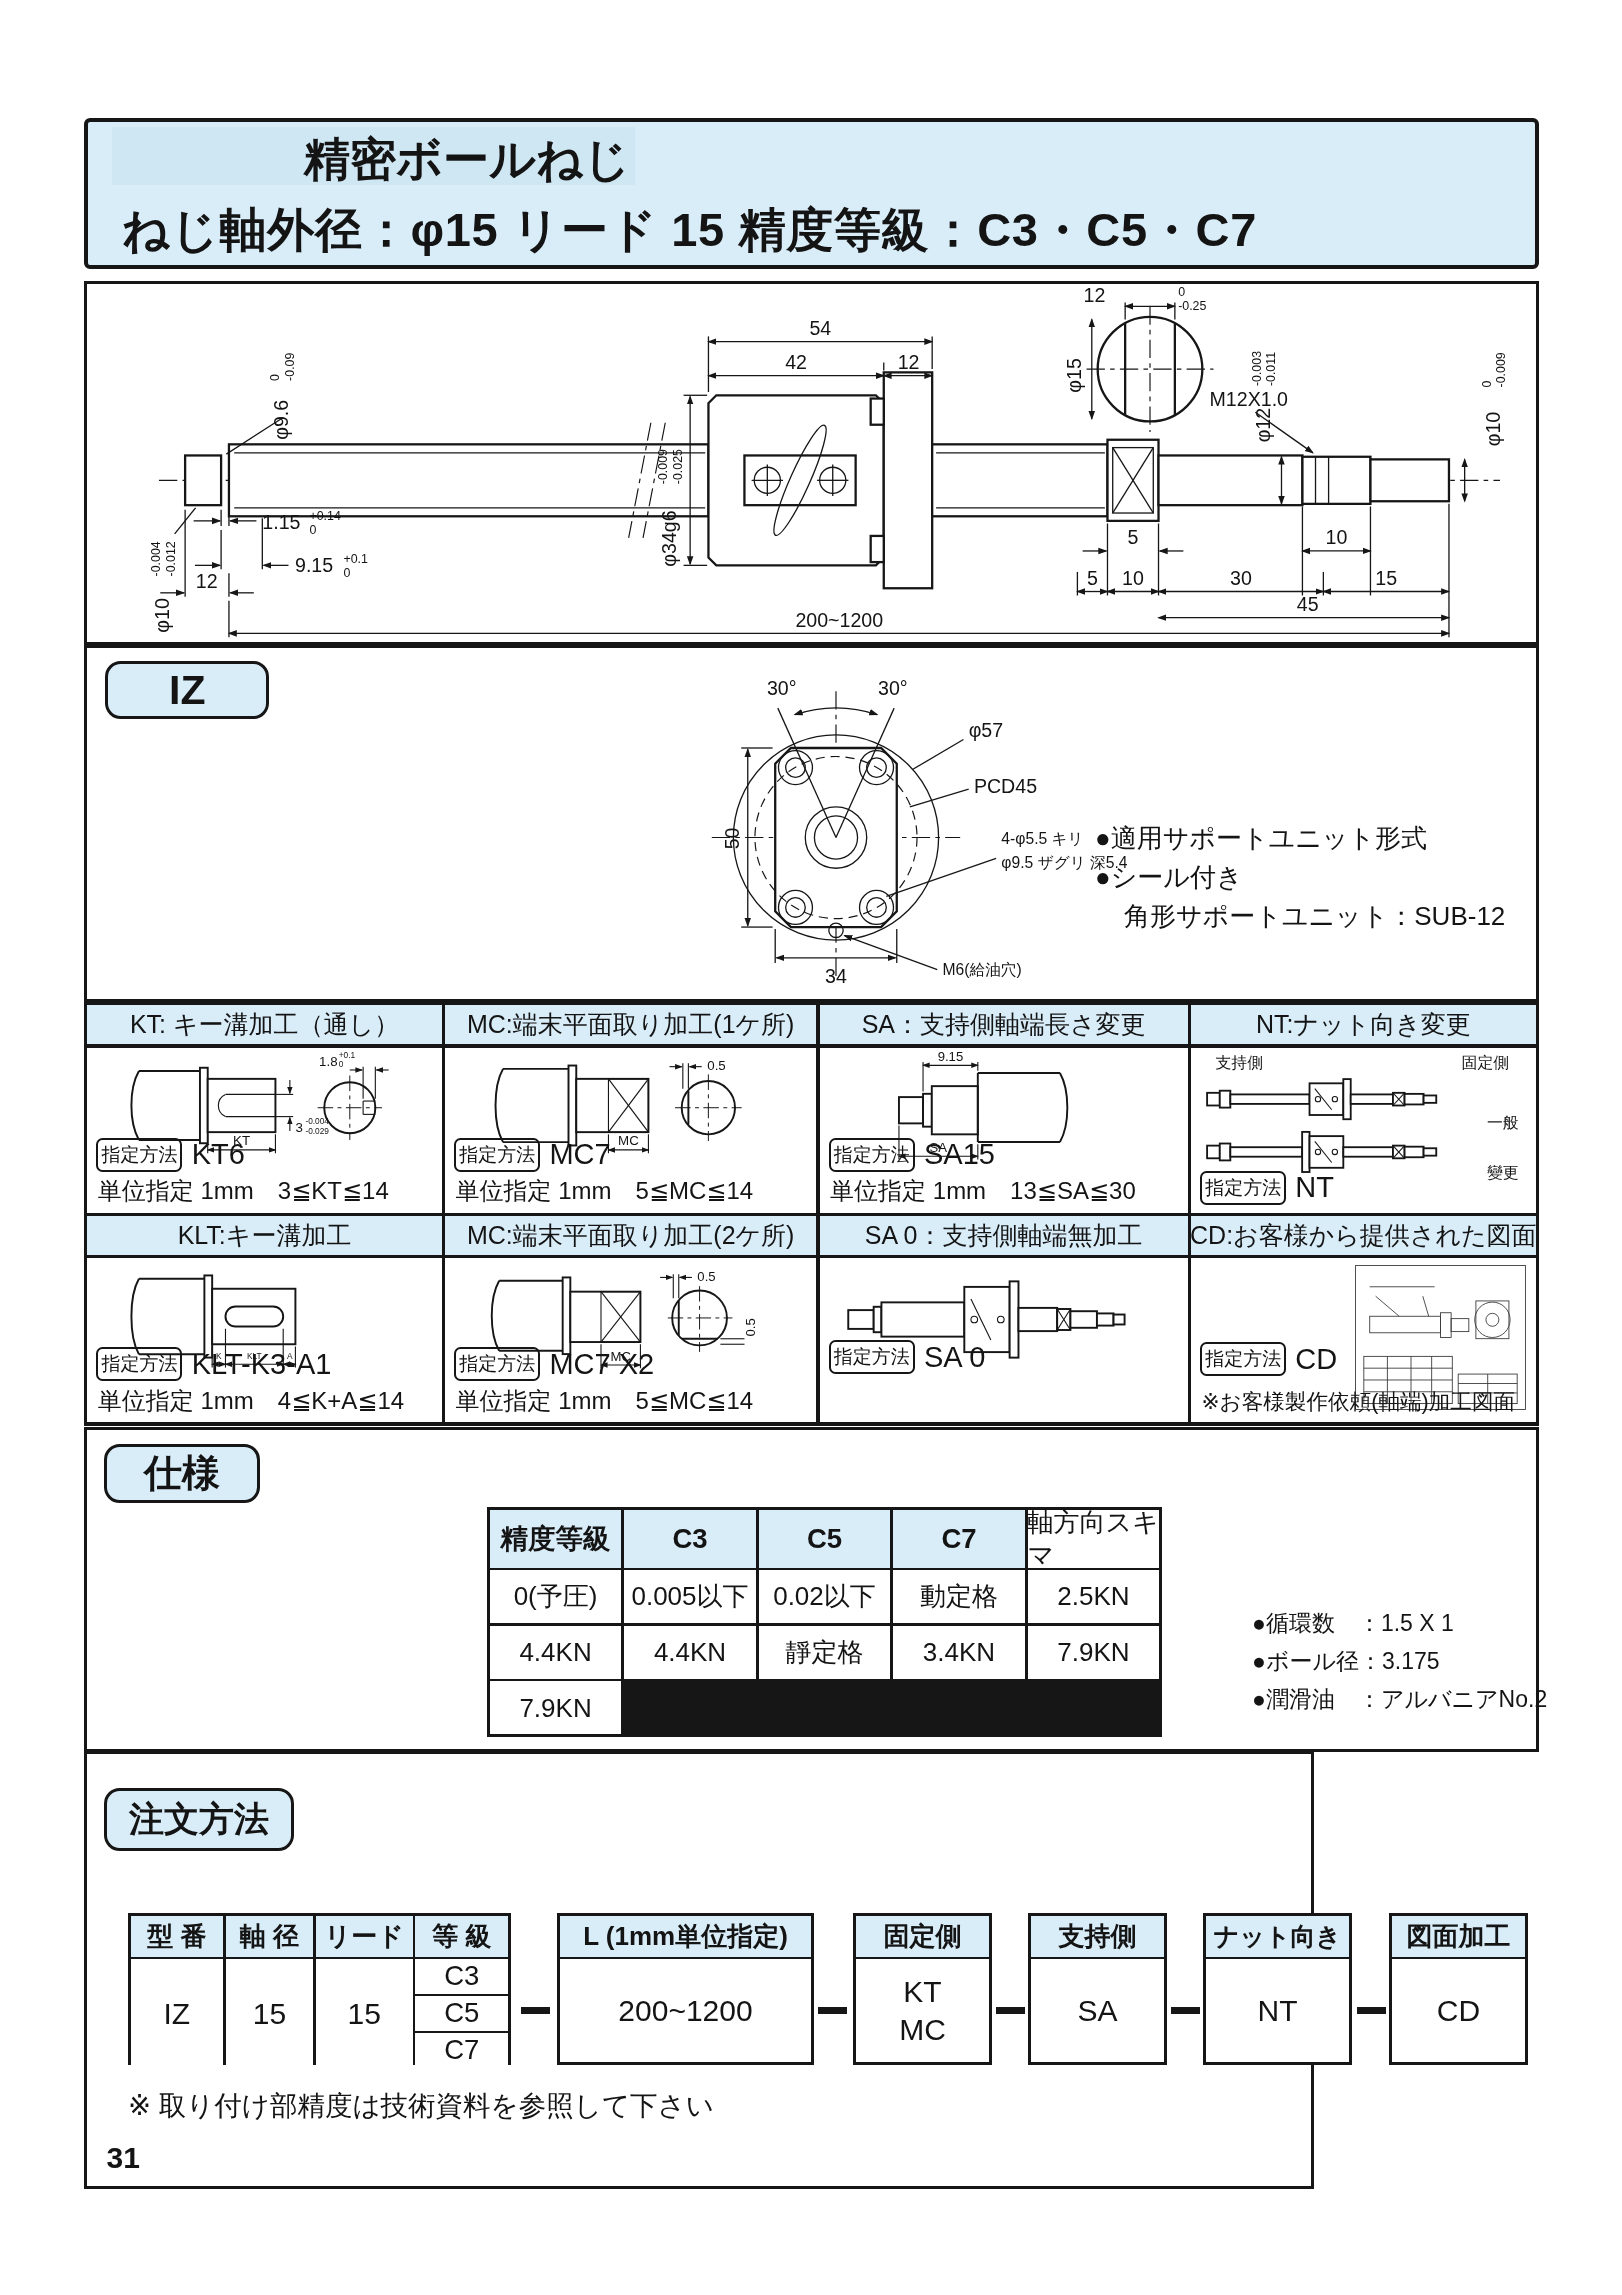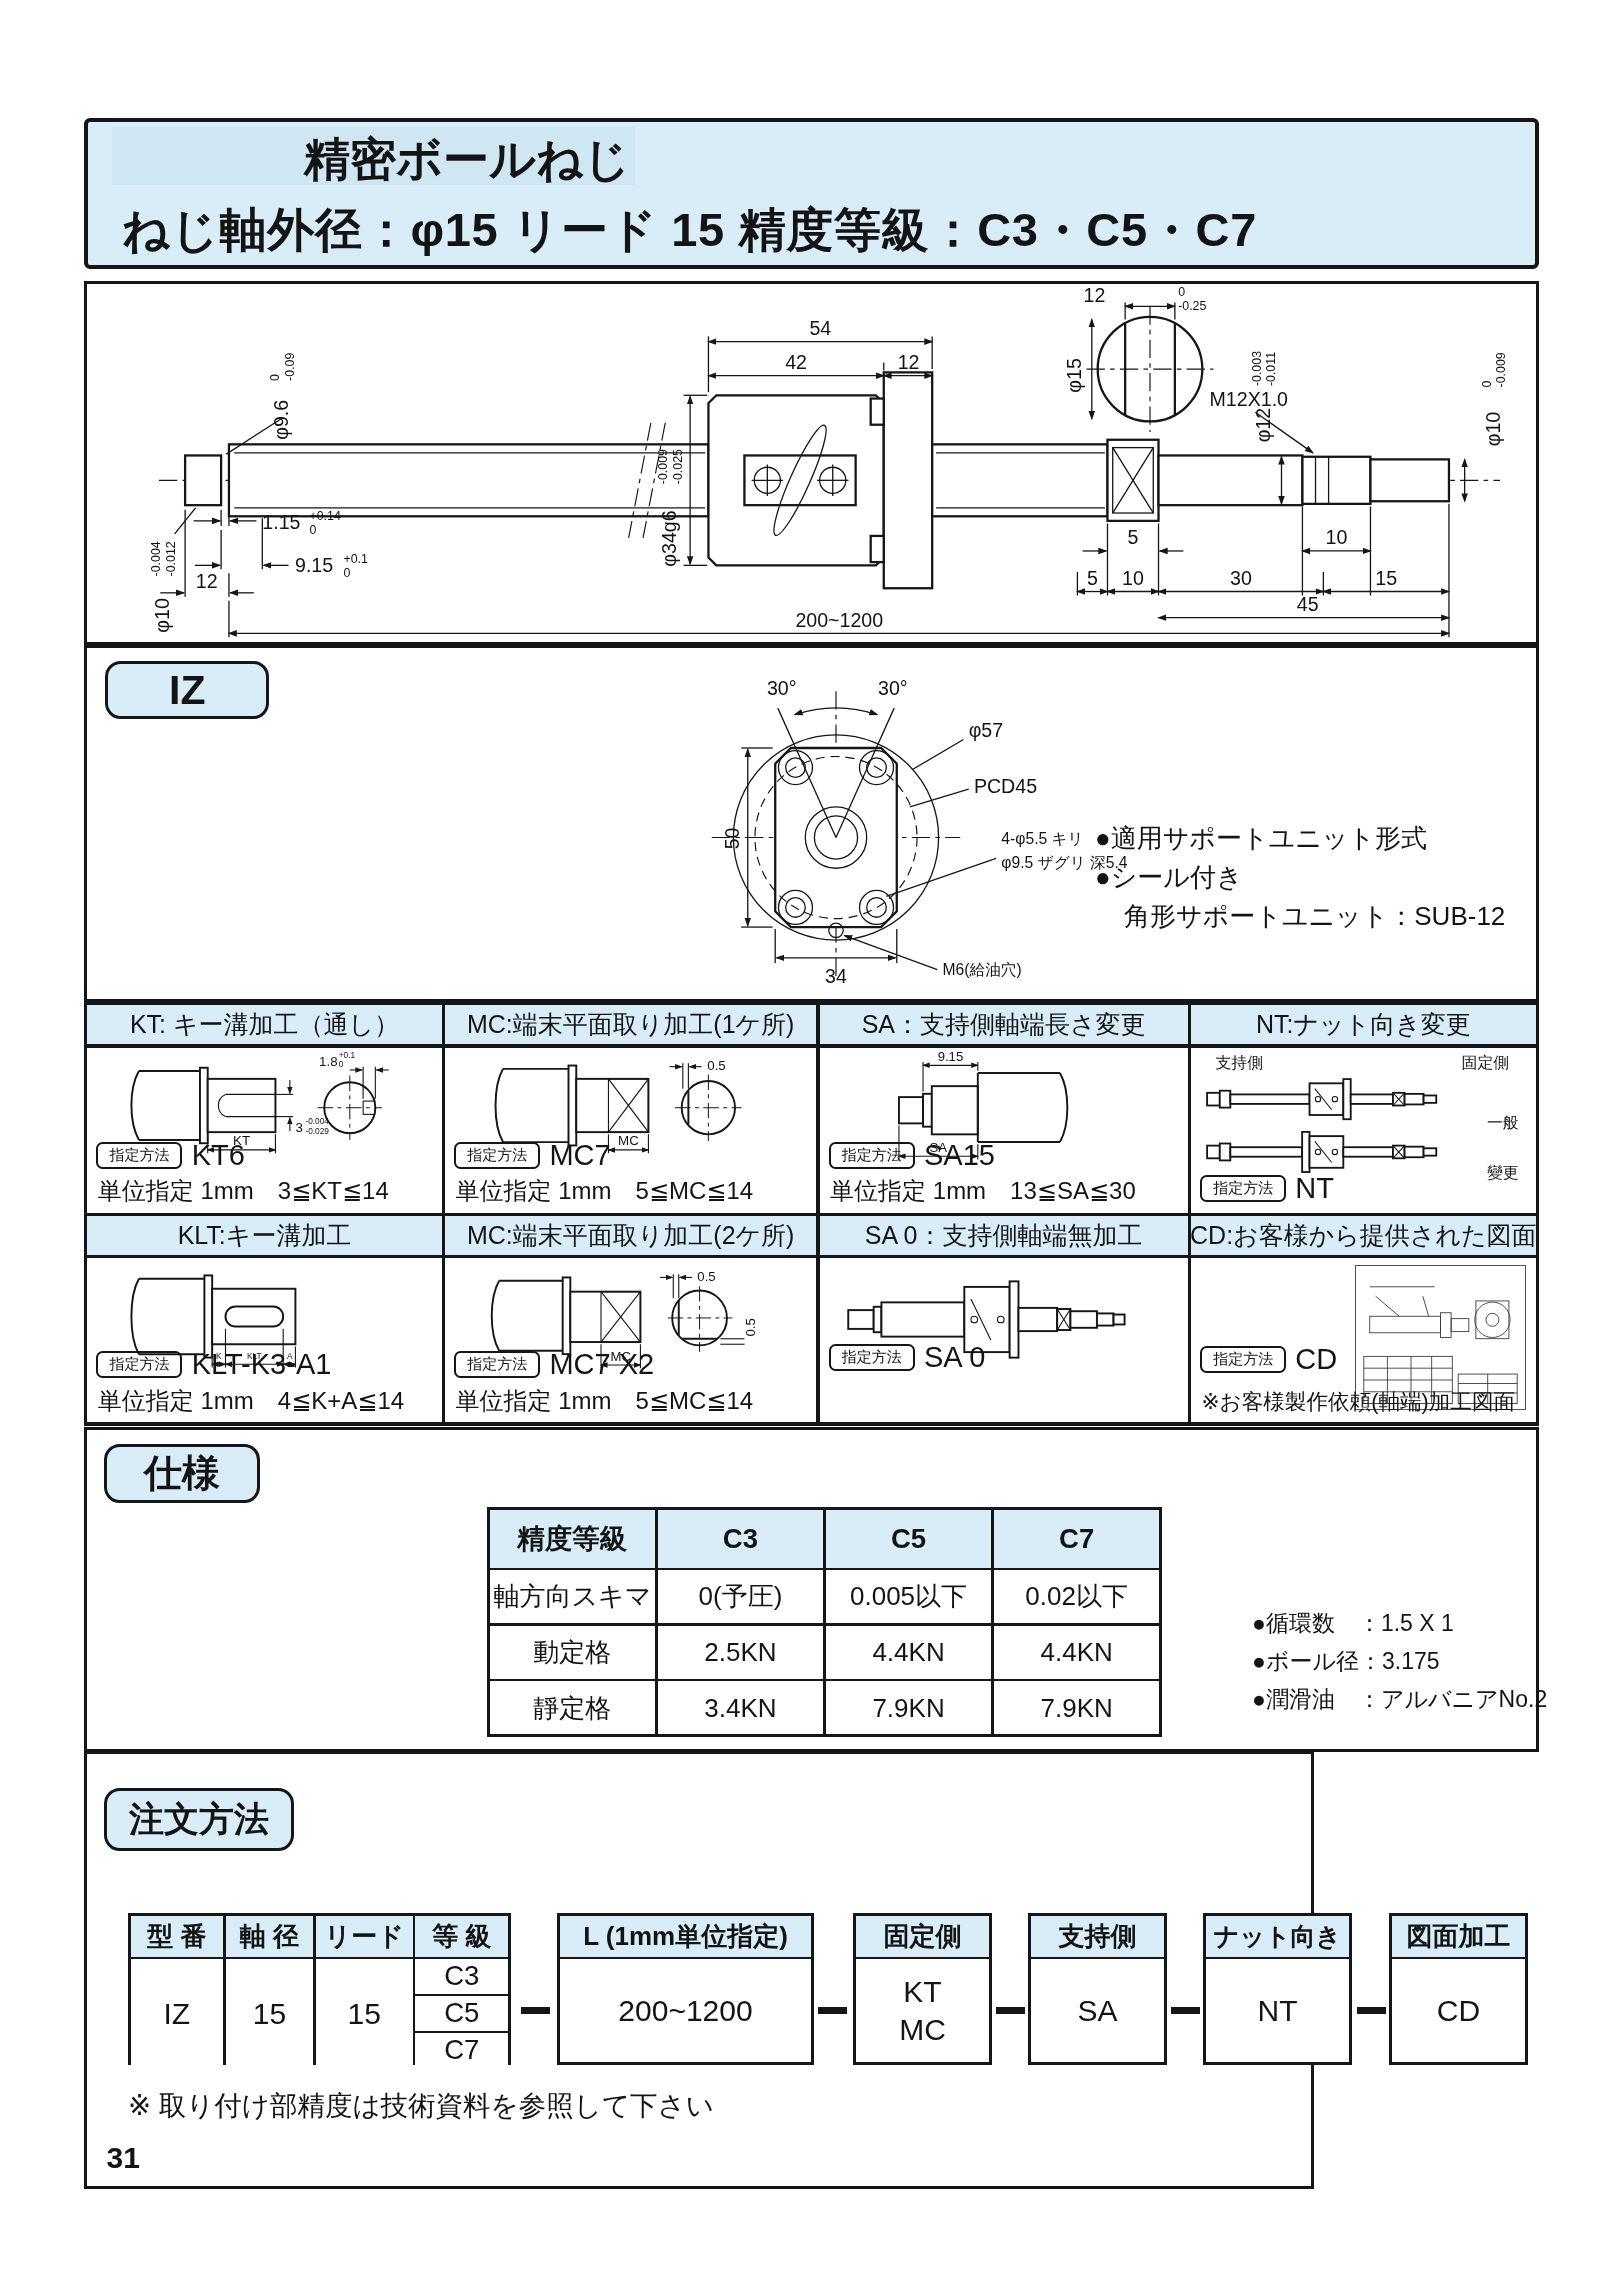--- a/index.html
+++ b/index.html
@@ -26,28 +26,28 @@
   .mt{font-size:15px}
   .ml{font-size:30px}
   
   .opt-grid{position:absolute;left:84px;top:1002px;width:1455px;height:424px;display:grid;
             grid-template-columns:548fr 574fr 569fr 533fr;grid-template-rows:39px 165px 39px 164px;
             background:#161616;gap:3.3px;padding:3.3px;box-sizing:border-box}
   .oh{background:#d9edf9;display:flex;align-items:center;justify-content:center;
       font-weight:normal;font-size:25px;white-space:nowrap;overflow:hidden}
   .oc{background:#fff;position:relative;overflow:hidden}
   .spec-row{position:absolute;left:9.2px;display:flex;align-items:center;gap:9.2px}
-  .badge{border:2px solid #161616;border-radius:6.5px;padding:2px 11px;font-size:15px;white-space:nowrap}
+  .badge{border:2px solid #161616;border-radius:6.5px;padding:2px 3px;font-size:19px;white-space:nowrap}
   .spec-val{font-size:29px;white-space:nowrap}
   .unit{position:absolute;left:10.5px;font-size:24px;white-space:nowrap}
   
   .hc{background:#d9edf9;display:flex;align-items:center;justify-content:center;font-size:26px;font-weight:bold;white-space:nowrap}
   .vc{background:#fff;display:flex;align-items:center;justify-content:center;font-size:30px;flex-direction:column;line-height:1.25}
   .spec-table{position:absolute;left:400px;top:77px;width:675px;height:230px;display:grid;
-              grid-template-columns:1fr 1fr 1fr 1fr;grid-template-rows:58px 1fr 1fr 1fr;
+              grid-template-columns:1fr 1fr 1fr 1fr 1fr;grid-template-rows:58px 1fr 1fr 1fr;
               background:#161616;gap:2.6px;padding:2.6px;box-sizing:border-box}
   .spec-table .hc{font-size:27.5px}
   .spec-table .vc{font-size:26px}
   .model-grid{position:absolute;left:41px;top:159px;width:383px;height:152px;display:grid;
               grid-template-columns:145fr 137fr 152fr 146fr;grid-template-rows:41px 1fr 1fr 1fr;
               background:#161616;gap:2.6px;padding:2.6px;box-sizing:border-box}
   .g2{position:absolute;display:grid;grid-template-rows:41px 1fr;gap:2.6px;background:#161616;padding:2.6px;box-sizing:border-box}
   .dash{position:absolute;width:29px;height:6.5px;background:#161616}
   .bullets div{font-size:23px;line-height:1.66;white-space:nowrap}
   .iznotes div{font-size:26px;line-height:1.5;white-space:nowrap}

